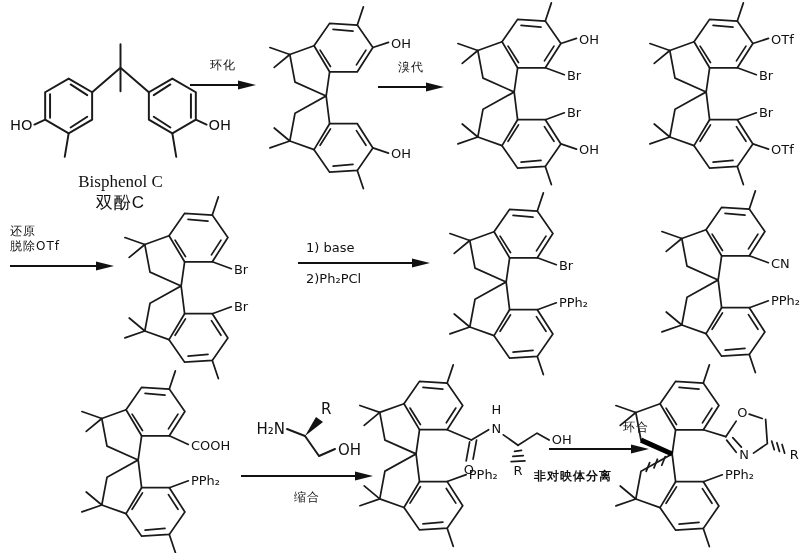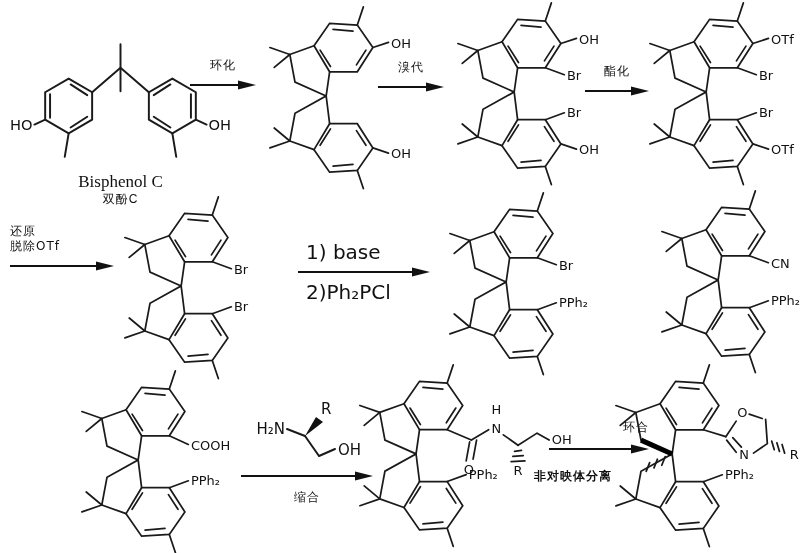--- a/index.html
+++ b/index.html
@@ -6,27 +6,27 @@
   #scheme{position:relative;width:800px;height:553px;background:#fff;overflow:hidden;
           font-family:"DejaVu Sans","Liberation Sans",sans-serif;}
   svg{overflow:visible;display:block;}
   .mol{position:absolute;}
   .bond{stroke:#1a1a1a;stroke-width:2;fill:none;stroke-linecap:round;}
   .bold{stroke:#000;stroke-width:6;}
   .atom{font-family:"DejaVu Sans","Liberation Sans",sans-serif;font-size:15px;fill:#111;}
   .mid{text-anchor:middle;} .end{text-anchor:end;}
   .step{position:absolute;display:flex;flex-direction:column;align-items:center;}
   .cn{font-size:12px;line-height:1.25;color:#111;letter-spacing:1px;white-space:nowrap;}
-  .en{font-family:"DejaVu Sans","Liberation Sans",sans-serif;font-size:20px;color:#111;white-space:nowrap;}
+  .en{font-family:"DejaVu Sans","Liberation Sans",sans-serif;font-size:13px;color:#111;white-space:nowrap;}
   .arrow-line{stroke:#111;stroke-width:2;} .arrow-head{fill:#111;stroke:none;}
   .gap6{margin-top:6px;} .gap8{margin-top:8px;} .gap14{margin-top:14px;} .gap2{margin-top:2px;}
   .left-align{align-items:flex-start;}
   .caption{font-family:"Liberation Serif","DejaVu Serif",serif;font-size:17px;color:#111;
            text-align:center;width:100%;line-height:1.25;}
-  .caption .cn{font-family:sans-serif;font-size:12px;letter-spacing:1px;}
+  .caption .cn{font-family:sans-serif;font-size:17px;letter-spacing:1px;}
   .wide-note{margin-left:-52px;font-weight:bold;}
 </style>
 </head>
 <body>
 
 <div id="scheme">
 
   <svg width="0" height="0" style="position:absolute">
     <defs>
       <g id="spiro-core" stroke="#1a1a1a" stroke-width="2" fill="none" stroke-linecap="round">
@@ -94,27 +94,20 @@
     <path class="bond" d="M142,48 L160,42"></path>
       <text class="atom" x="163" y="48">OH</text>
     <path class="bond" d="M124,76 L146,84"></path>
       <text class="atom" x="149" y="90">Br</text>
     <path class="bond" d="M124,136 L146,128"></path>
       <text class="atom" x="149" y="133">Br</text>
     <path class="bond" d="M142,164 L160,170"></path>
       <text class="atom" x="163" y="176">OH</text>
   </svg>
 
-  <div class="step" style="left:585px;top:64px;width:64px">
-    <div class="cn">酯化</div>
-    <svg class="gap6" width="64" height="12">
-      <line class="arrow-line" x1="0" y1="6" x2="48" y2="6"></line>
-        <polygon class="arrow-head" points="46,1.5 64,6 46,10.5"></polygon>
-    </svg>
-  </div>
 
   <svg class="mol" viewBox="0 0 260 216" style="left:630px;top:2px;width:225px">
     <use href="#spiro-core"></use>
     <path class="bond" d="M142,48 L160,42"></path>
       <text class="atom" x="163" y="48">OTf</text>
     <path class="bond" d="M124,76 L146,84"></path>
       <text class="atom" x="149" y="90">Br</text>
     <path class="bond" d="M124,136 L146,128"></path>
       <text class="atom" x="149" y="133">Br</text>
     <path class="bond" d="M142,164 L160,170"></path>

